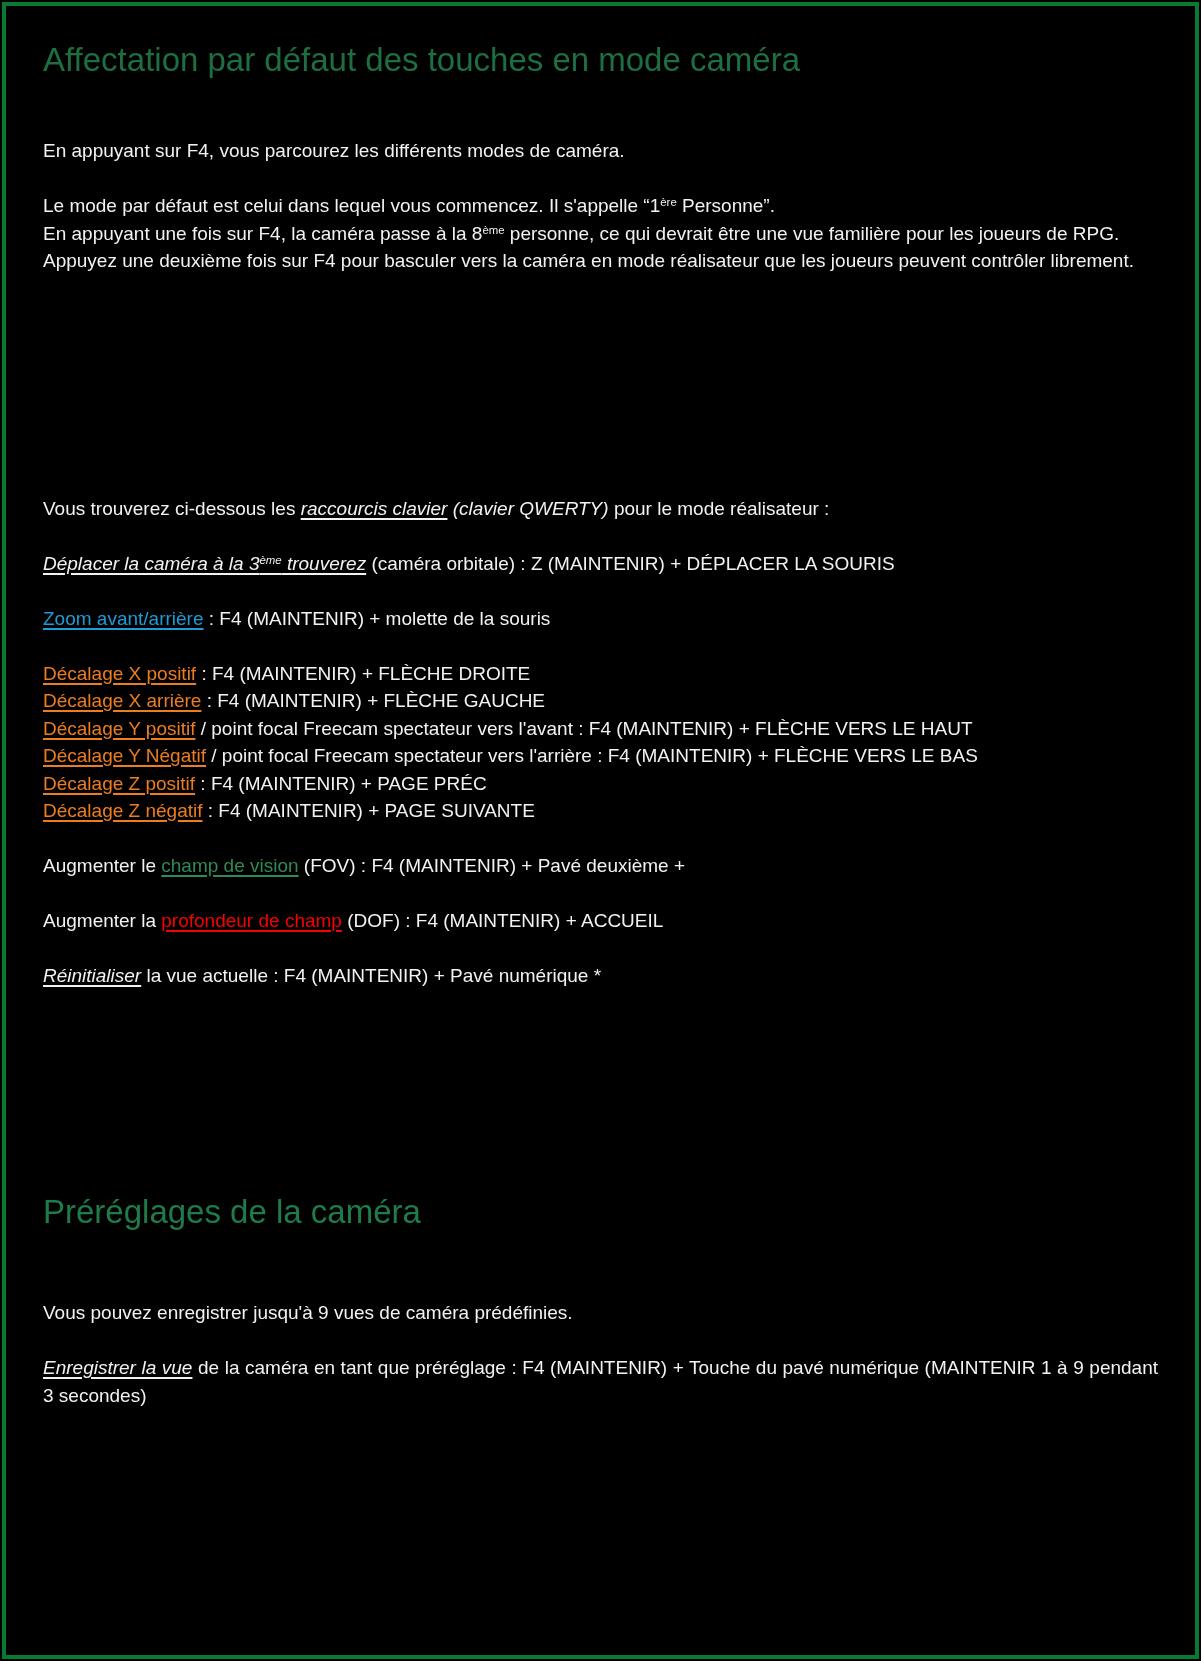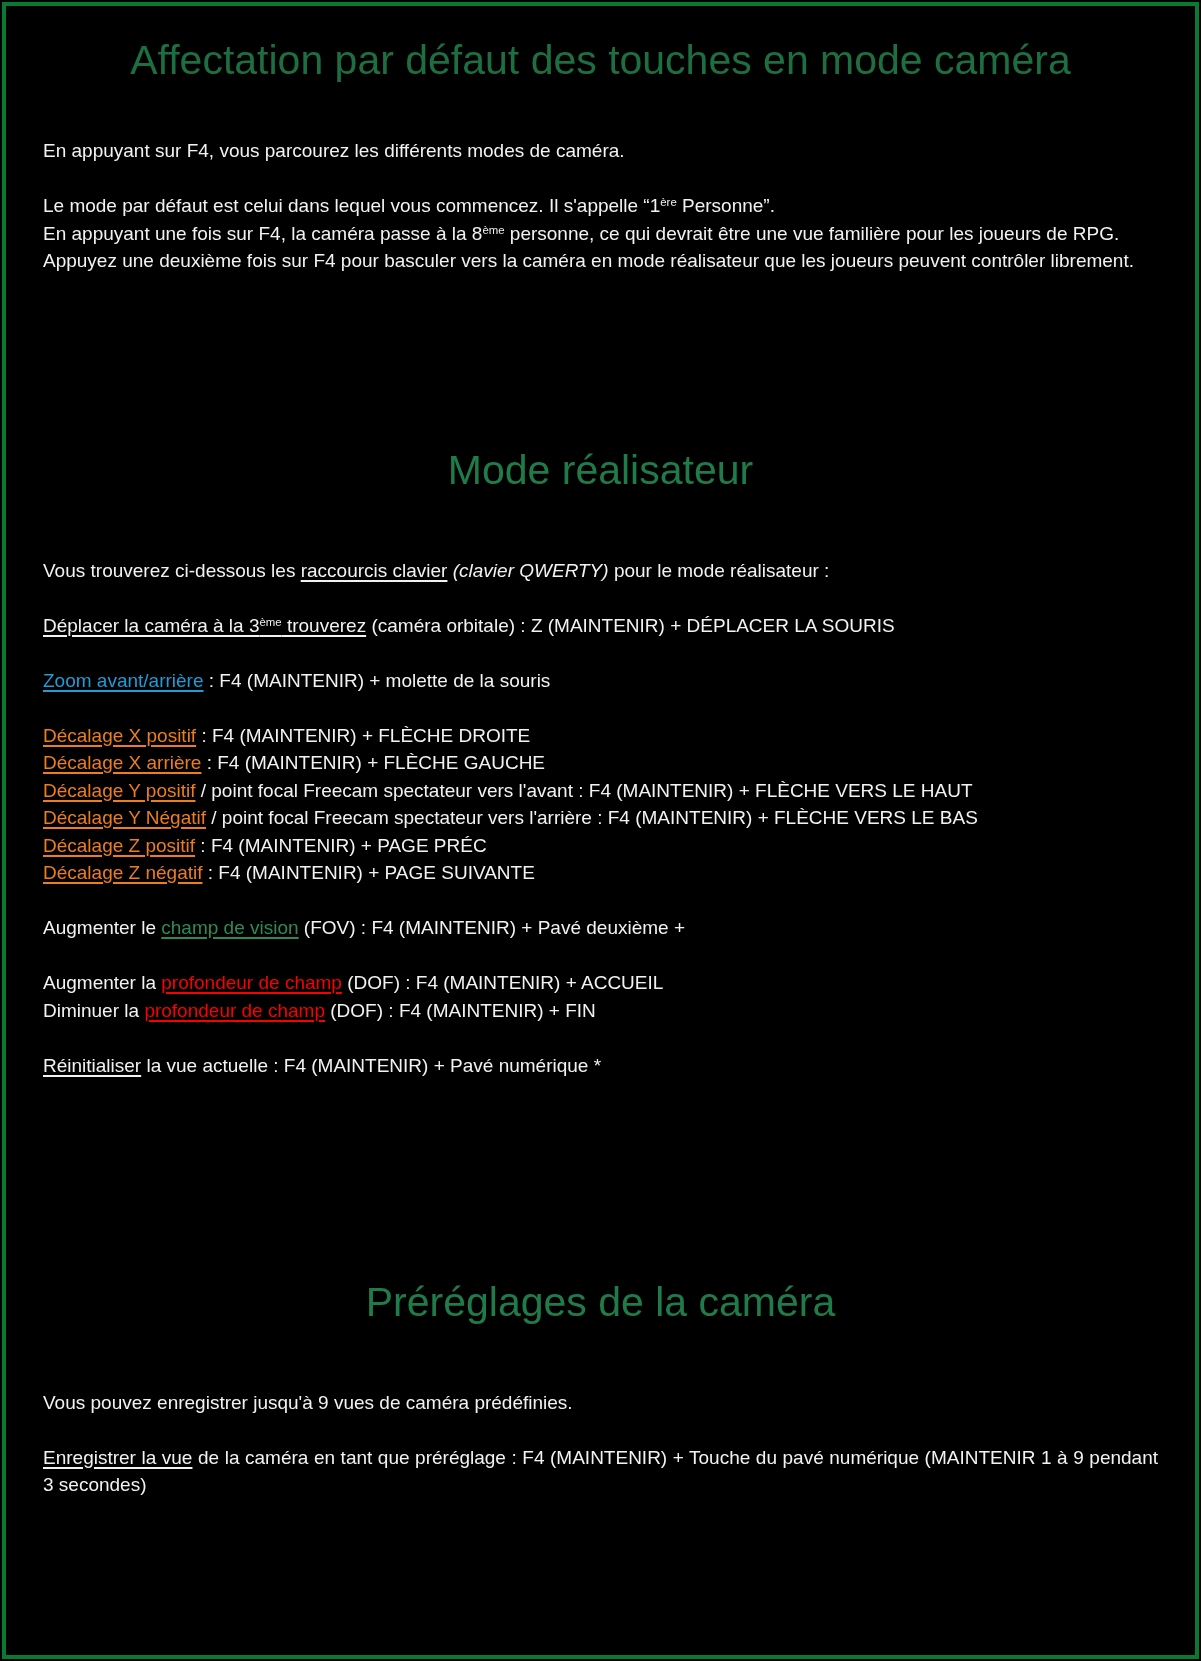--- a/index.html
+++ b/index.html
@@ -27,35 +27,35 @@
     right: 6px;
     bottom: 6px;
     padding: 32px 37px 0 37px;
     box-sizing: border-box;
     color: #f2f2f2;
     font-size: 19px;
     line-height: 27.5px;
     overflow: hidden;
   }
   .h1, .h2 {
-    font-size: 41px;
+    font-size: 33px;
     line-height: 44px;
-    text-align: center;
     font-weight: 400;
   }
   .h1 { color: #1d6f41; }
   .h2 { color: #1f7c4a; margin: 8px 0 10px 0; }
   .spacer { height: 27.5px; }
   .para { text-align: left; }
   .para.justify { text-align: justify; }
   .s-plain { }
   .s-u {
     text-decoration: underline;
     text-underline-offset: 3px;
     text-decoration-thickness: 1.5px;
+    font-style: italic;
   }
   .s-i { font-style: italic; }
   .s-sup {
     font-size: 0.6em;
     position: relative;
     top: -0.5em;
     line-height: 0;
   }
   .s-blue, .s-orange, .s-green, .s-red {
     text-decoration: underline;
@@ -80,40 +80,38 @@
     <div class="spacer"></div>
     <div class="para"><span class="s-plain">Le mode par défaut est celui dans lequel vous commencez. Il s'appelle “1</span><span class="s-sup">ère</span><span class="s-plain"> Personne”.</span></div>
     <div class="para justify"><span class="s-plain">En appuyant une fois sur F4, la caméra passe à la 8</span><span class="s-sup">ème</span><span class="s-plain"> personne, ce qui devrait être une vue familière pour les joueurs de RPG.</span></div>
     <div class="para justify"><span class="s-plain">Appuyez une deuxième fois sur F4 pour basculer vers la caméra en mode réalisateur que les joueurs peuvent contrôler librement.</span></div>
     <div class="spacer"></div>
     <div class="spacer"></div>
     <div class="spacer"></div>
     <div class="spacer"></div>
     <div class="spacer"></div>
     <div class="spacer"></div>
-    <div class="h2">Mode réalisateur</div>
     <div class="spacer"></div>
     <div class="spacer"></div>
     <div class="para"><span class="s-plain">Vous trouverez ci-dessous les </span><span class="s-u">raccourcis clavier</span><span class="s-plain"> </span><span class="s-i">(clavier QWERTY)</span><span class="s-plain"> pour le mode réalisateur :</span></div>
     <div class="spacer"></div>
     <div class="para"><span class="s-u"><span class="s-plain">Déplacer la caméra à la 3</span><span class="s-sup">ème</span><span class="s-plain"> trouverez</span></span><span class="s-plain"> (caméra orbitale) : Z (MAINTENIR) + DÉPLACER LA SOURIS</span></div>
     <div class="spacer"></div>
     <div class="para"><span class="s-blue">Zoom avant/arrière</span><span class="s-plain"> : F4 (MAINTENIR) + molette de la souris</span></div>
     <div class="spacer"></div>
     <div class="para"><span class="s-orange">Décalage X positif</span><span class="s-plain"> : F4 (MAINTENIR) + FLÈCHE DROITE</span></div>
     <div class="para"><span class="s-orange">Décalage X arrière</span><span class="s-plain"> : F4 (MAINTENIR) + FLÈCHE GAUCHE</span></div>
     <div class="para"><span class="s-orange">Décalage Y positif</span><span class="s-plain"> / point focal Freecam spectateur vers l'avant : F4 (MAINTENIR) + FLÈCHE VERS LE HAUT</span></div>
     <div class="para"><span class="s-orange">Décalage Y Négatif</span><span class="s-plain"> / point focal Freecam spectateur vers l'arrière : F4 (MAINTENIR) + FLÈCHE VERS LE BAS</span></div>
     <div class="para"><span class="s-orange">Décalage Z positif</span><span class="s-plain"> : F4 (MAINTENIR) + PAGE PRÉC</span></div>
     <div class="para"><span class="s-orange">Décalage Z négatif</span><span class="s-plain"> : F4 (MAINTENIR) + PAGE SUIVANTE</span></div>
     <div class="spacer"></div>
     <div class="para"><span class="s-plain">Augmenter le </span><span class="s-green">champ de vision</span><span class="s-plain"> (FOV) : F4 (MAINTENIR) + Pavé deuxième +</span></div>
     <div class="spacer"></div>
     <div class="para"><span class="s-plain">Augmenter la </span><span class="s-red">profondeur de champ</span><span class="s-plain"> (DOF) : F4 (MAINTENIR) + ACCUEIL</span></div>
-    <div class="para"><span class="s-plain">Diminuer la </span><span class="s-red">profondeur de champ</span><span class="s-plain"> (DOF) : F4 (MAINTENIR) + FIN</span></div>
     <div class="spacer"></div>
     <div class="para"><span class="s-u">Réinitialiser</span><span class="s-plain"> la vue actuelle : F4 (MAINTENIR) + Pavé numérique *</span></div>
     <div class="spacer"></div>
     <div class="spacer"></div>
     <div class="spacer"></div>
     <div class="spacer"></div>
     <div class="spacer"></div>
     <div class="spacer"></div>
     <div class="spacer"></div>
     <div class="h2">Préréglages de la caméra</div>

